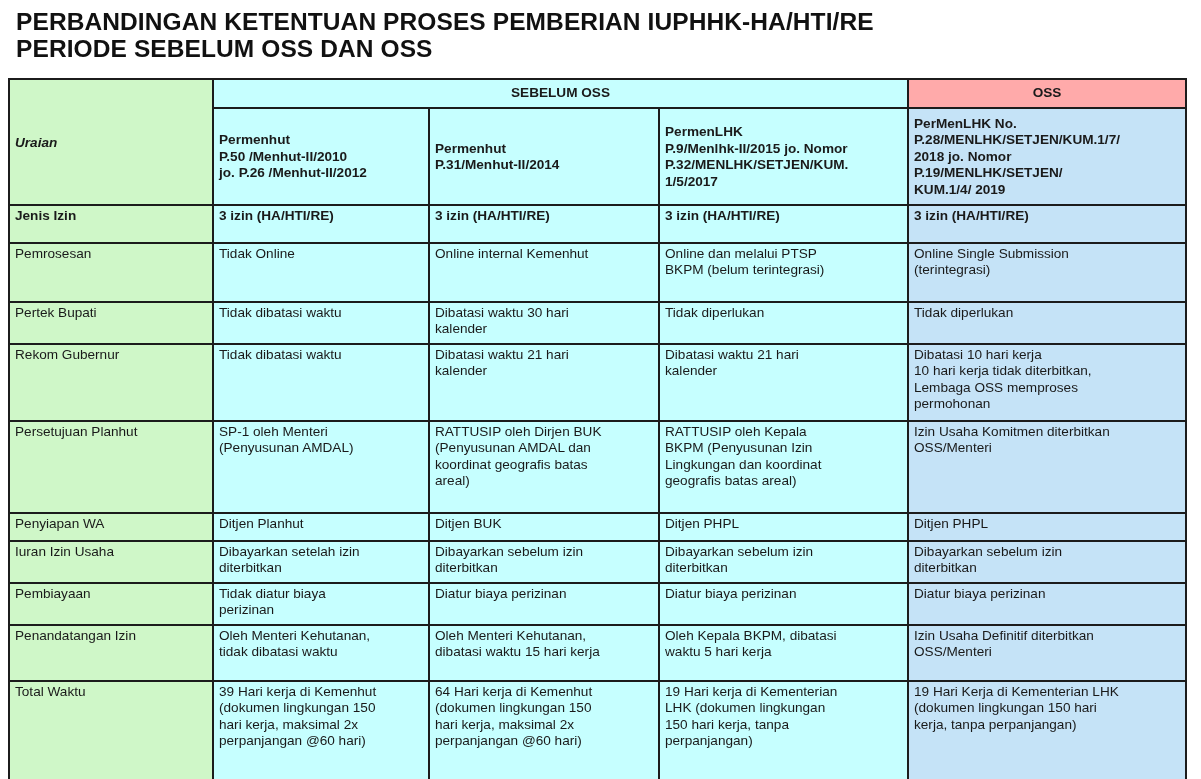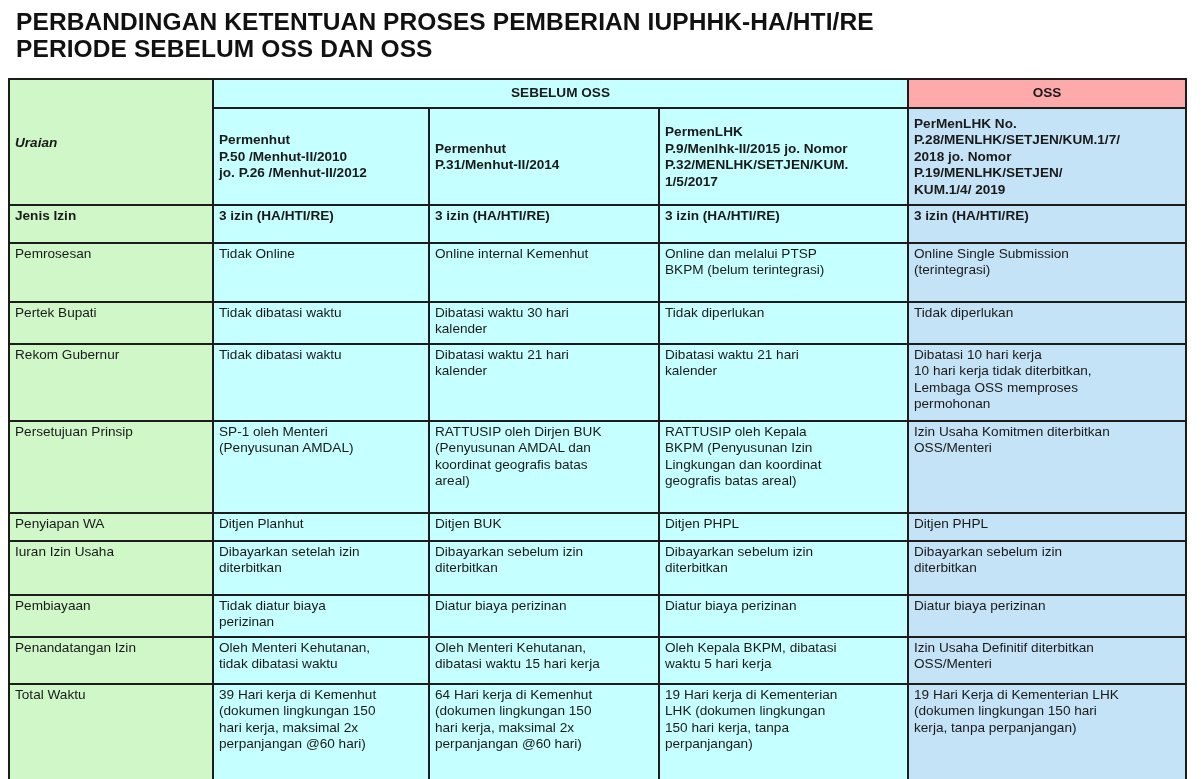--- a/index.html
+++ b/index.html
@@ -86,61 +86,61 @@
     <td class="c-sebelum pre">Dibatasi waktu 21 hari
 kalender</td>
     <td class="c-sebelum pre">Dibatasi waktu 21 hari
 kalender</td>
     <td class="c-oss pre">Dibatasi 10 hari kerja
 10 hari kerja tidak diterbitkan,
 Lembaga OSS memproses
 permohonan</td>
   </tr>
   <tr style="height:92px">
-    <td class="c-uraian">Persetujuan Prinsip</td>
+    <td class="c-uraian">Persetujuan Planhut</td>
     <td class="c-sebelum pre">SP-1 oleh Menteri
 (Penyusunan AMDAL)</td>
     <td class="c-sebelum pre">RATTUSIP oleh Dirjen BUK
 (Penyusunan AMDAL dan
 koordinat geografis batas
 areal)</td>
     <td class="c-sebelum pre">RATTUSIP oleh Kepala
 BKPM (Penyusunan Izin
 Lingkungan dan koordinat
 geografis batas areal)</td>
     <td class="c-oss pre">Izin Usaha Komitmen diterbitkan
 OSS/Menteri</td>
   </tr>
   <tr style="height:28px">
     <td class="c-uraian">Penyiapan WA</td>
     <td class="c-sebelum pre">Ditjen Planhut</td>
     <td class="c-sebelum pre">Ditjen BUK</td>
     <td class="c-sebelum pre">Ditjen PHPL</td>
     <td class="c-oss pre">Ditjen PHPL</td>
   </tr>
-  <tr style="height:54px">
+  <tr style="height:42px">
     <td class="c-uraian">Iuran Izin Usaha</td>
     <td class="c-sebelum pre">Dibayarkan setelah izin
 diterbitkan</td>
     <td class="c-sebelum pre">Dibayarkan sebelum izin
 diterbitkan</td>
     <td class="c-sebelum pre">Dibayarkan sebelum izin
 diterbitkan</td>
     <td class="c-oss pre">Dibayarkan sebelum izin
 diterbitkan</td>
   </tr>
   <tr style="height:42px">
     <td class="c-uraian">Pembiayaan</td>
     <td class="c-sebelum pre">Tidak diatur biaya
 perizinan</td>
     <td class="c-sebelum pre">Diatur biaya perizinan</td>
     <td class="c-sebelum pre">Diatur biaya perizinan</td>
     <td class="c-oss pre">Diatur biaya perizinan</td>
   </tr>
-  <tr style="height:47px">
+  <tr style="height:56px">
     <td class="c-uraian">Penandatangan Izin</td>
     <td class="c-sebelum pre">Oleh Menteri Kehutanan,
 tidak dibatasi waktu</td>
     <td class="c-sebelum pre">Oleh Menteri Kehutanan,
 dibatasi waktu 15 hari kerja</td>
     <td class="c-sebelum pre">Oleh Kepala BKPM, dibatasi
 waktu 5 hari kerja</td>
     <td class="c-oss pre">Izin Usaha Definitif diterbitkan
 OSS/Menteri</td>
   </tr>

